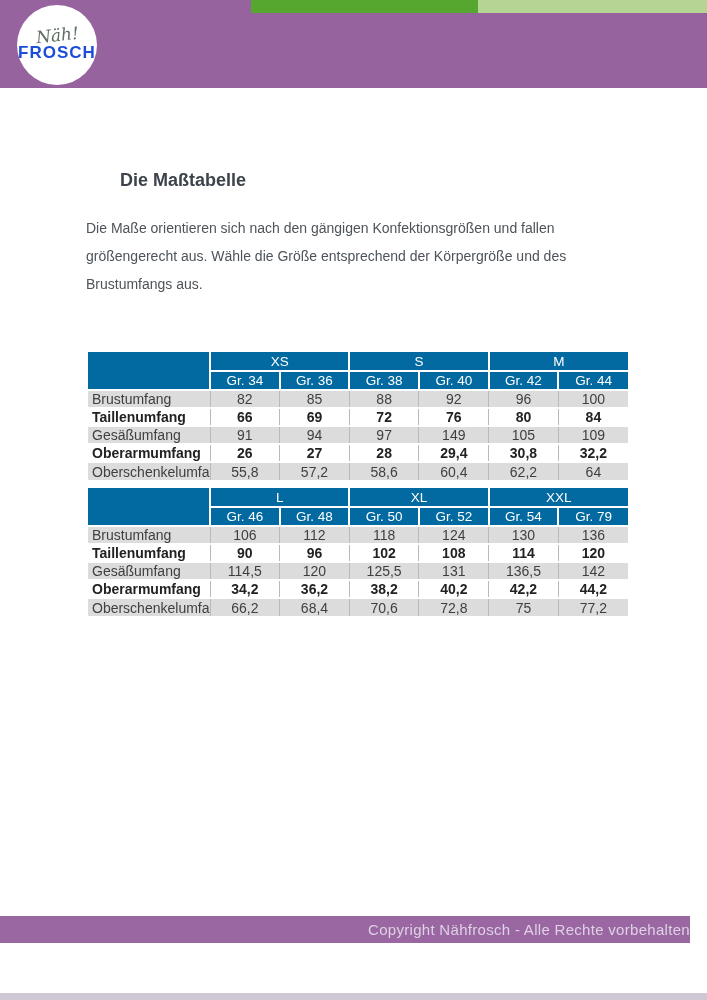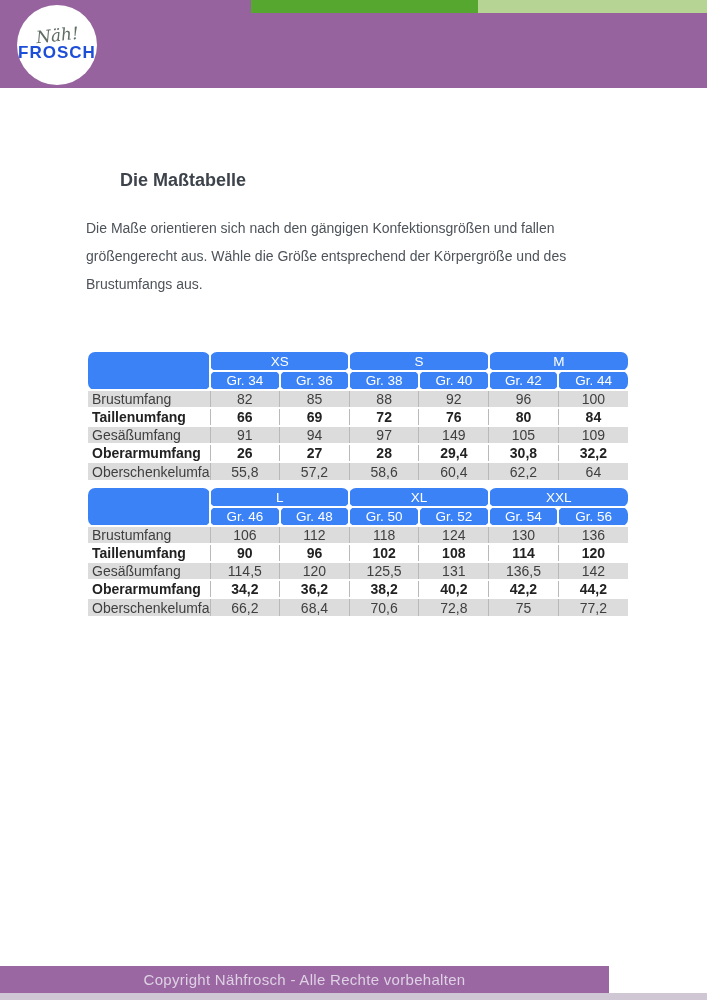--- a/index.html
+++ b/index.html
@@ -90,29 +90,28 @@
     width: 540px;
   }
   table.mtable {
     width: 540px;
     table-layout: fixed;
     border-collapse: collapse;
     margin-bottom: 8px;
   }
   .mtable col.col-label { width: 122px; }
   .mtable th {
-    background: #3b82f6;
+    background: #0369a1;
     color: #ffffff;
     font-weight: 400;
     font-size: 13.5px;
     height: 19px;
     border-right: 2px solid #ffffff;
     border-bottom: 2px solid #ffffff;
     overflow: hidden;
-    border-radius: 7px;
   }
   .mtable th:last-child { border-right: none; }
   .mtable td {
     height: 18px;
     font-size: 14px;
     color: #3f3f3f;
     text-align: center;
     border-left: 1px solid #b9b9b9;
     border-top: 2px solid #ffffff;
     overflow: hidden;
@@ -121,26 +120,26 @@
     border-left: none;
     text-align: left;
     padding-left: 4px;
   }
   .mtable tr.gray td { background: #dcdcdc; }
   .mtable tr.bold td { font-weight: 700; color: #222222; }
 
   
   .footer-bar {
     position: absolute;
-    left: 0; top: 966px;
-    width: 609px; height: 27px;
+    left: 0; top: 916px;
+    width: 690px; height: 27px;
     background: #9b67a3;
     display: flex;
     align-items: center;
-    justify-content: center;
+    justify-content: flex-end;
   }
   .footer-bar span {
     color: #ded2e4;
     font-size: 15px;
     letter-spacing: 0.3px;
   }
   .bottom-strip {
     position: absolute;
     left: 0; top: 993px;
     width: 707px; height: 7px;
@@ -256,21 +255,21 @@
             <th colspan="2">L</th>
             <th colspan="2">XL</th>
             <th colspan="2">XXL</th>
           </tr>
           <tr>
             <th>Gr. 46</th>
             <th>Gr. 48</th>
             <th>Gr. 50</th>
             <th>Gr. 52</th>
             <th>Gr. 54</th>
-            <th>Gr. 56</th>
+            <th>Gr. 79</th>
           </tr>
         </thead>
         <tbody>
           <tr class="gray">
             <td class="label">Brustumfang</td>
             <td>106</td>
             <td>112</td>
             <td>118</td>
             <td>124</td>
             <td>130</td>

